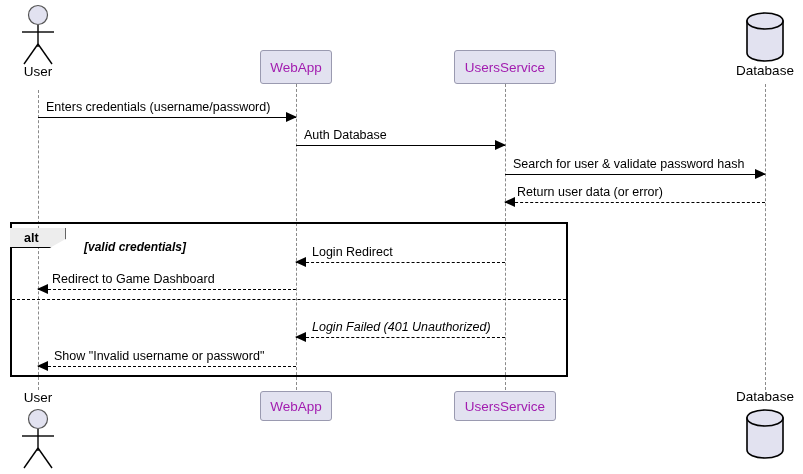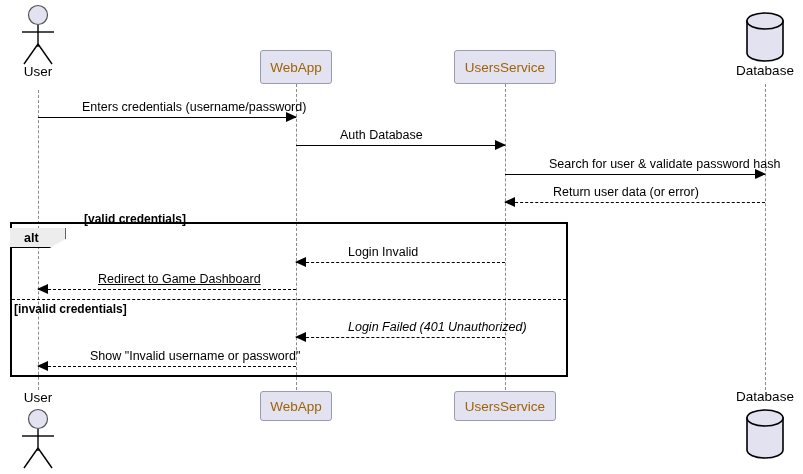--- a/index.html
+++ b/index.html
@@ -25,21 +25,21 @@
   .participant-box {
     position: absolute;
     box-sizing: border-box;
     background: #E2E2F0;
     border: 1px solid #9a9ab0;
     border-radius: 3px;
     display: flex;
     align-items: center;
     justify-content: center;
     font-size: 13.5px;
-    color: #a16207;
+    color: #a21caf;
     white-space: nowrap;
   }
   .actor {
     position: absolute;
   }
   .actor-label {
     position: absolute;
     font-size: 13.5px;
     color: #000;
     white-space: nowrap;
@@ -65,21 +65,21 @@
   }
   .msg-line.solid { border-top: 1.3px solid #000; }
   .msg-line.dashed { border-top: 1.3px dashed #000; }
   .msg-label {
     position: absolute;
     bottom: 3px;
     font-size: 12.5px;
     color: #000;
     white-space: nowrap;
   }
-  .msg-label.lbl-left { left: 8px; margin-left: 36px; }
+  .msg-label.lbl-left { left: 8px; }
   .arrowhead {
     position: absolute;
     top: -5px;
     width: 0; height: 0;
   }
   .arrowhead.right {
     right: -1px;
     border-top: 5px solid transparent;
     border-bottom: 5px solid transparent;
     border-left: 11px solid #000;
@@ -149,22 +149,21 @@
     <div class="participant-box" style="left: 454px; top: 50px; width: 102px; height: 34px;">
       <span>UsersService</span>
     </div>
     <div class="actor" style="left: 743px; top: 12px;"><svg width="44" height="50" viewBox="0 0 44 50">
         <path d="M4 9 L4 41 A18 8 0 0 0 40 41 L40 9 Z" fill="#E2E2F0" stroke="#000" stroke-width="1.6"></path>
         <ellipse cx="22" cy="9" rx="18" ry="8" fill="#E2E2F0" stroke="#000" stroke-width="1.6"></ellipse>
       </svg></div>
     <div class="db-label" style="left: 715px; top: 63px; width: 100px;">Database</div>
     <div class="frame" style="left: 10px; top: 222px; width: 558px; height: 155px;"></div>
     <div class="frame-tag" style="left: 10px; top: 228px; position: absolute;">alt</div>
-    <div class="frame-guard" style="left: 84px; top: 212px;">[valid credentials]</div>
-    <div class="frame-guard" style="left: 14px; top: 302px;">[invalid credentials]</div>
+    <div class="frame-guard" style="left: 84px; top: 240px; font-style: italic;">[valid credentials]</div>
     <div class="frame-divider" style="left: 12px; top: 299px; width: 554px;"></div>
     <div class="msg" style="left: 38px; top: 117px; width: 258px;">
       <div class="msg-line solid"></div>
       <div class="arrowhead right"></div>
       <div class="msg-label lbl-left">Enters credentials (username/password)</div>
     </div>
     <div class="msg" style="left: 296px; top: 145px; width: 209px;">
       <div class="msg-line solid"></div>
       <div class="arrowhead right"></div>
       <div class="msg-label lbl-left">Auth Database</div>
@@ -175,26 +174,26 @@
       <div class="msg-label lbl-left">Search for user &amp; validate password hash</div>
     </div>
     <div class="msg" style="left: 505px; top: 202px; width: 260px;">
       <div class="msg-line dashed"></div>
       <div class="arrowhead left"></div>
       <div class="msg-label lbl-left" style="left: 12px; right: auto;">Return user data (or error)</div>
     </div>
     <div class="msg" style="left: 296px; top: 262px; width: 209px;">
       <div class="msg-line dashed"></div>
       <div class="arrowhead left"></div>
-      <div class="msg-label lbl-left" style="left: 16px; right: auto;">Login Invalid</div>
+      <div class="msg-label lbl-left" style="left: 16px; right: auto;">Login Redirect</div>
     </div>
     <div class="msg" style="left: 38px; top: 289px; width: 258px;">
       <div class="msg-line dashed"></div>
       <div class="arrowhead left"></div>
-      <div class="msg-label lbl-left" style="left: 24px; right: auto; text-decoration: underline;">Redirect to Game Dashboard</div>
+      <div class="msg-label lbl-left" style="left: 14px; right: auto;">Redirect to Game Dashboard</div>
     </div>
     <div class="msg" style="left: 296px; top: 337px; width: 209px;">
       <div class="msg-line dashed"></div>
       <div class="arrowhead left"></div>
       <div class="msg-label lbl-left" style="left: 16px; right: auto; font-style: italic;">Login Failed (401 Unauthorized)</div>
     </div>
     <div class="msg" style="left: 38px; top: 366px; width: 258px;">
       <div class="msg-line dashed"></div>
       <div class="arrowhead left"></div>
       <div class="msg-label lbl-left" style="left: 16px; right: auto;">Show "Invalid username or password"</div>

